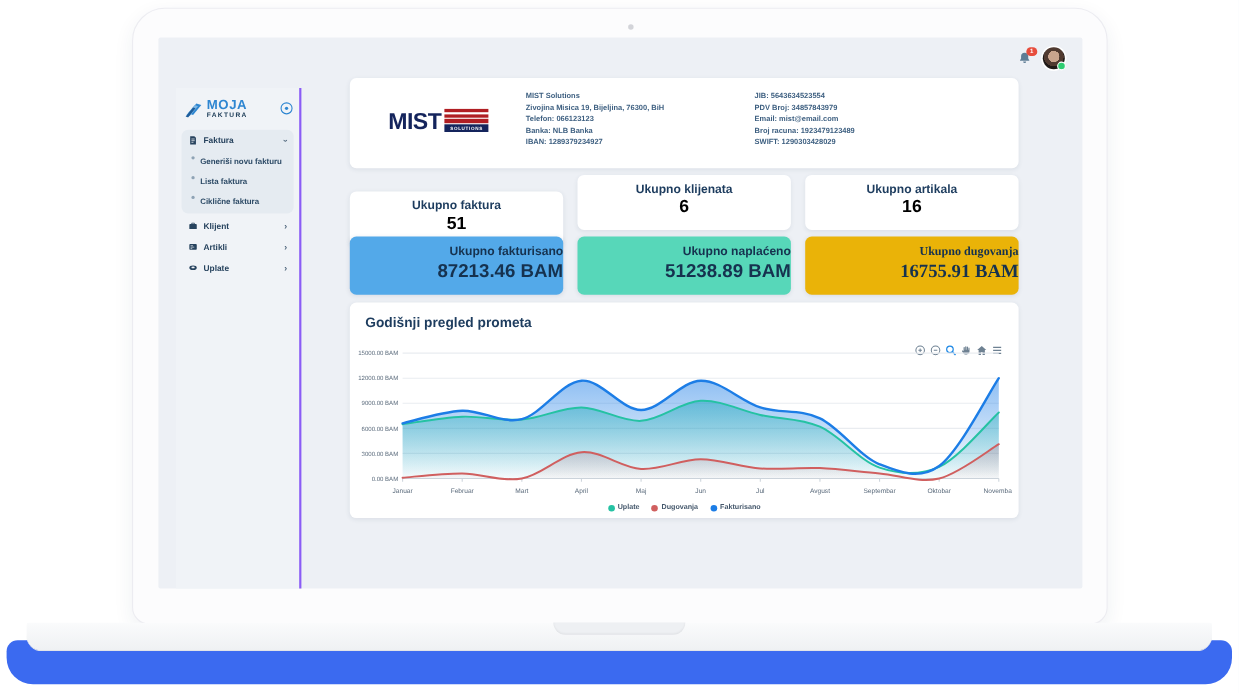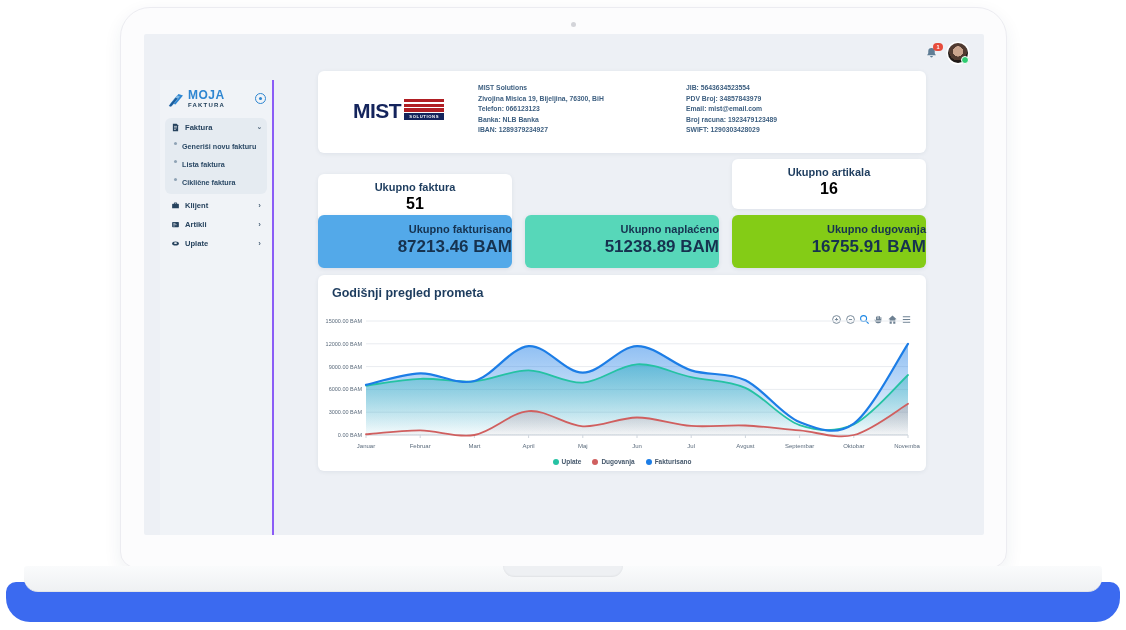--- a/index.html
+++ b/index.html
@@ -217,34 +217,38 @@
               <div>Email: mist@email.com</div>
               <div>Broj racuna: 1923479123489</div>
               <div>SWIFT: 1290303428029</div>
             </div>
         </section>
 
         <section class="card stat-card" style="left:60px;top:125px;margin-top:15px;">
           <div class="stat-label">Ukupno faktura</div>
           <div class="stat-value">51</div>
         </section>
+        <section class="card stat-card" style="left:267px;top:125px;">
+          <div class="stat-label">Ukupno klijenata</div>
+          <div class="stat-value">6</div>
+        </section>
         <section class="card stat-card" style="left:474px;top:125px;">
           <div class="stat-label">Ukupno artikala</div>
           <div class="stat-value">16</div>
         </section>
 
         <section class="total-card" style="left: 60px; top: 181px; background: rgb(83, 169, 233);">
           <div class="total-label">Ukupno fakturisano</div>
           <div class="total-value">87213.46 BAM</div>
         </section>
         <section class="total-card" style="left: 267px; top: 181px; background: rgb(87, 215, 185);">
           <div class="total-label">Ukupno naplaćeno</div>
           <div class="total-value">51238.89 BAM</div>
         </section>
-        <section class="total-card" style="left: 474px; top: 181px; background: #84cc16;">
+        <section class="total-card" style="left: 474px; top: 181px; background: #eab308; font-family: Liberation Serif, serif;">
           <div class="total-label">Ukupno dugovanja</div>
           <div class="total-value">16755.91 BAM</div>
         </section>
 
         <section class="card chart-card">
           <div class="chart-title">Godišnji pregled prometa</div>
           <div class="chart-toolbar" id="chart-toolbar">
               <span class="tool"><svg viewBox="0 0 24 24">
                   <circle cx="12" cy="12" r="8.5" fill="none" stroke="#6e8192" stroke-width="2"></circle>
                   <path d="M12 8.5v7M8.5 12h7" stroke="#6e8192" stroke-width="2" fill="none"></path>

